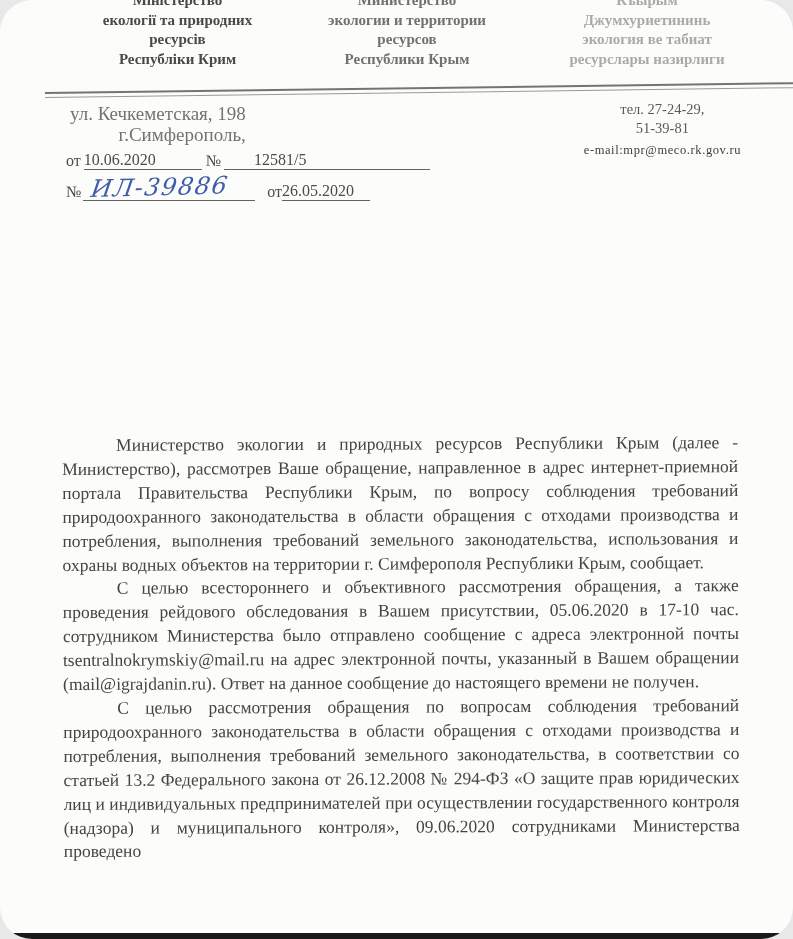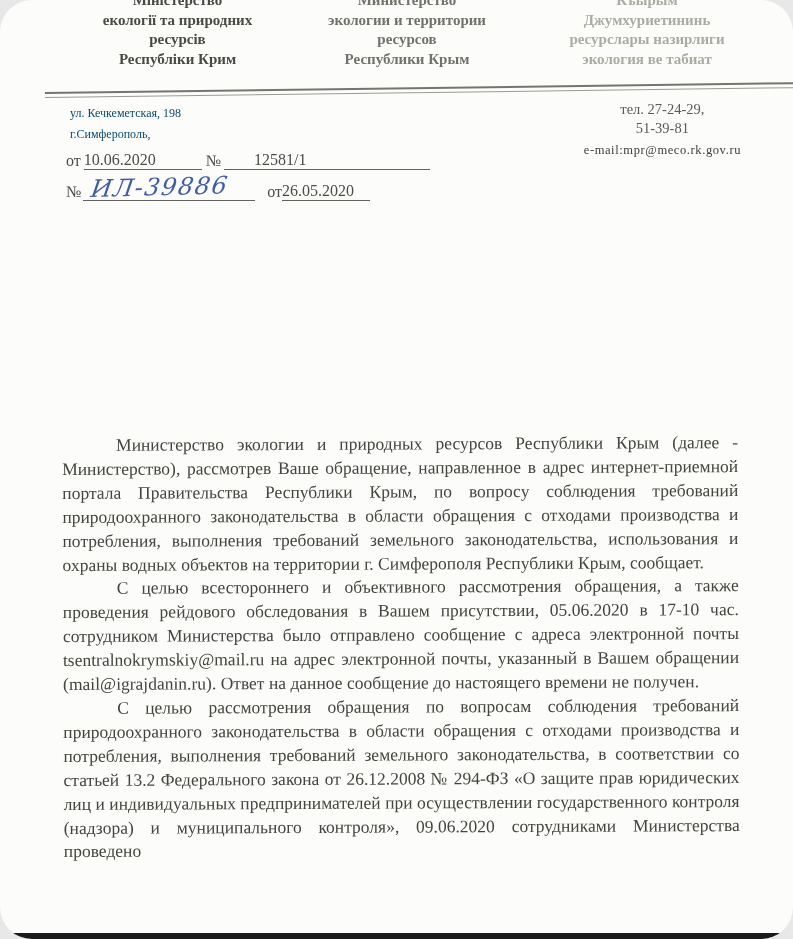--- a/index.html
+++ b/index.html
@@ -23,21 +23,21 @@
   .rule {
     position:absolute; top:92px; left:45px; width:760px; height:3px;
     border-top:2px solid var(--rule-gray,#75756f);
     border-bottom:1px solid #9a9a94;
     transform:rotate(-0.75deg); transform-origin:left center;
   }
 
   
   .address {
     position:absolute; top:103px; left:70px;
-    font-size:12px; line-height:21px; color:#0c4a6e;
+    font-size:19px; line-height:21px; color:#737373;text-align:right;
   }
   .contact {
     position:absolute; top:100px; right:52px; text-align:center;
     font-size:14.5px; line-height:19px; color:#5b5b55;
   }
   .contact .email {
     font-size:12.5px; color:#404040; margin-top:3px; letter-spacing:0.6px;
   }
 
   
@@ -92,39 +92,39 @@
   </div>
   <div class="lh-col lh-ru">
     <div>Министерство</div>
     <div>экологии и территории</div>
     <div>ресурсов</div>
     <div>Республики Крым</div>
   </div>
   <div class="lh-col lh-crh">
     <div>Къырым</div>
     <div>Джумхуриетининь</div>
+    <div>экология ве табиат</div>
     <div>ресурслары назирлиги</div>
-    <div>экология ве табиат</div>
   </div>
 
   <div class="rule"></div>
 
   <div class="address">
     <div>ул. Кечкеметская, 198</div>
     <div>г.Симферополь,</div>
   </div>
 
   <div class="contact">
     <div>тел. 27-24-29,</div>
     <div>51-39-81</div>
     <div class="email">e-mail:mpr@meco.rk.gov.ru</div>
   </div>
 
   <div class="ref-line1">
-    <span>от</span><span class="u u-out-date">10.06.2020</span><span class="num-sign">№</span><span class="u u-out-num">12581/1</span>
+    <span>от</span><span class="u u-out-date">10.06.2020</span><span class="num-sign">№</span><span class="u u-out-num">12581/5</span>
   </div>
 
   <div class="ref-line2">
     <span>№</span><span class="u u-in-num"><span class="handwriting">ИЛ-39886</span></span><span class="from-group">от</span><span class="u u-in-date">26.05.2020</span>
   </div>
 
   <main class="body-text">
     <p class="para">Министерство экологии и природных ресурсов Республики Крым (далее - Министерство), рассмотрев Ваше обращение, направленное в адрес интернет-приемной портала Правительства Республики Крым, по вопросу соблюдения требований природоохранного законодательства в области обращения с отходами производства и потребления, выполнения требований земельного законодательства, использования и охраны водных объектов на территории г. Симферополя Республики Крым, сообщает.</p>
     <p class="para">С целью всестороннего и объективного рассмотрения обращения, а также проведения рейдового обследования в Вашем присутствии, 05.06.2020 в 17-10 час. сотрудником Министерства было отправлено сообщение с адреса электронной почты tsentralnokrymskiy@mail.ru на адрес электронной почты, указанный в Вашем обращении (mail@igrajdanin.ru). Ответ на данное сообщение до настоящего времени не получен.</p>
     <p class="para">С целью рассмотрения обращения по вопросам соблюдения требований природоохранного законодательства в области обращения с отходами производства и потребления, выполнения требований земельного законодательства, в соответствии со статьей 13.2 Федерального закона от 26.12.2008 № 294-ФЗ «О защите прав юридических лиц и индивидуальных предпринимателей при осуществлении государственного контроля (надзора) и муниципального контроля», 09.06.2020 сотрудниками Министерства проведено</p>

